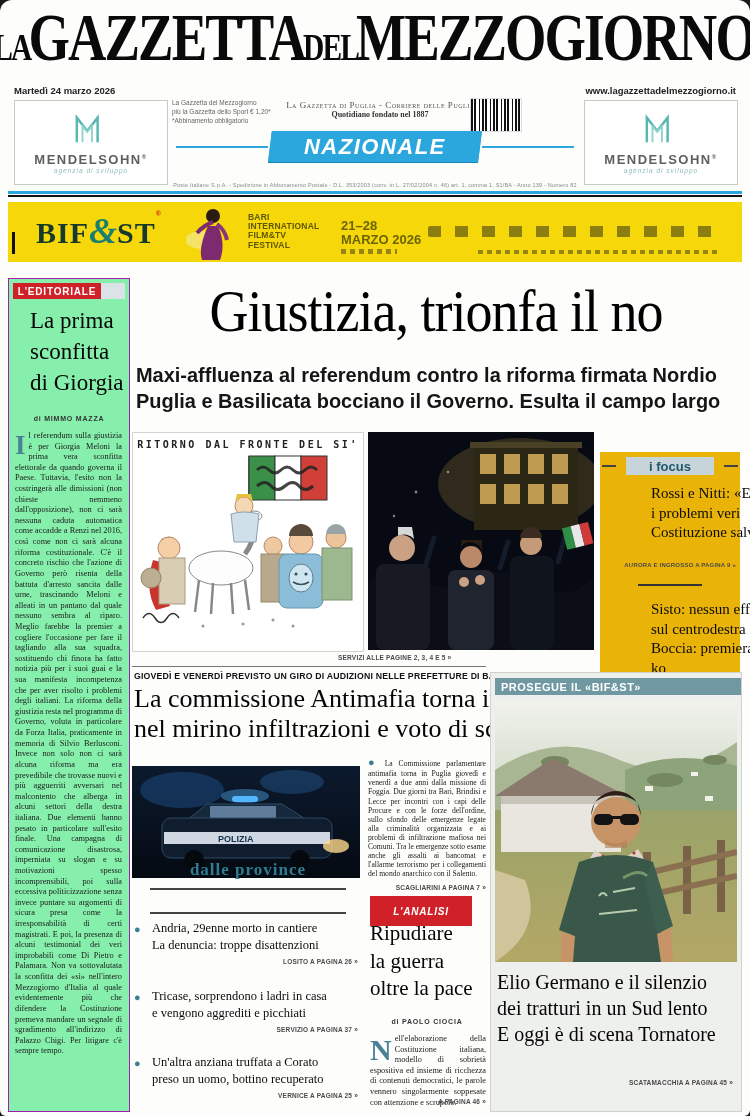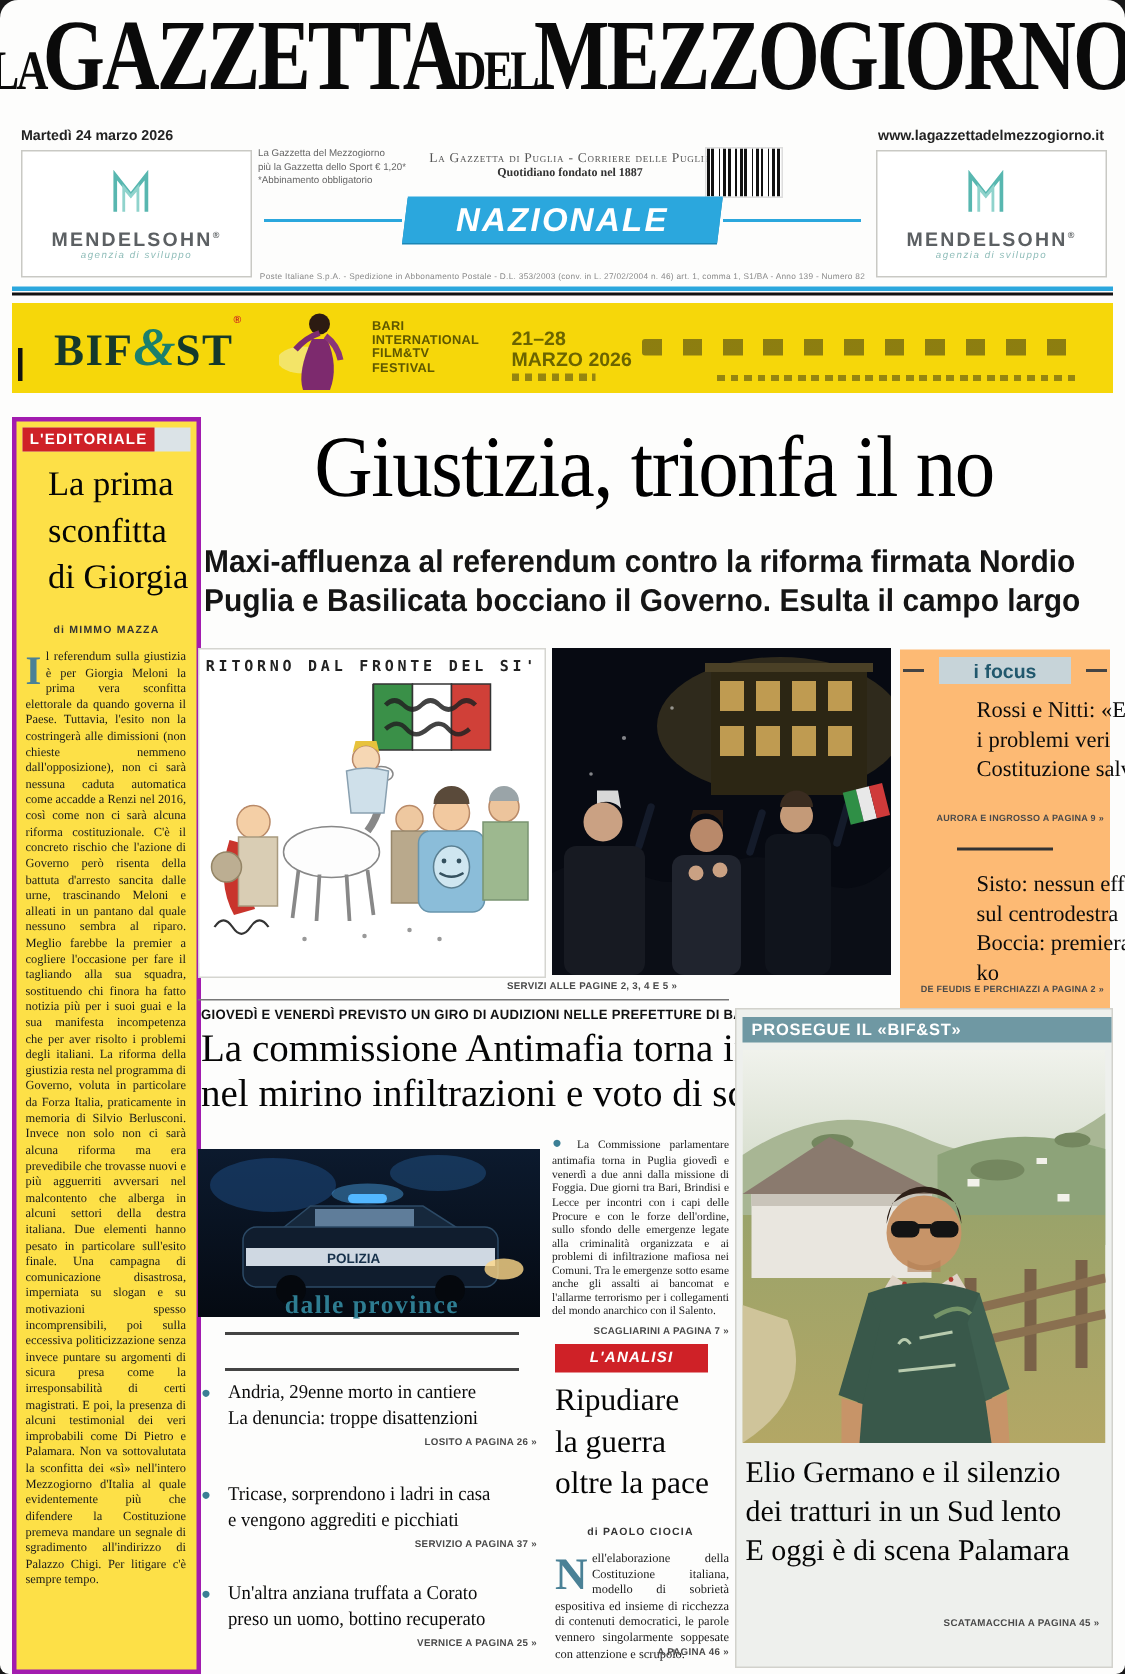--- a/index.html
+++ b/index.html
@@ -35,21 +35,21 @@
   .banner{background:#f6d70a;}
   .bif-logo{font:bold 30px "Liberation Serif",serif;color:#15392b;letter-spacing:1px;}
   .bif-amp{font:bold italic 36px "Liberation Serif",serif;color:#1b7f6d;}
   .bif-reg{font:bold 7px "Liberation Sans",sans-serif;color:#c22;vertical-align:top;}
   .bif-lines{font:bold 8.5px/1.08 "Liberation Sans",sans-serif;color:#5f5800;letter-spacing:.2px;}
   .bif-dates{font:bold 13px/1.05 "Liberation Sans",sans-serif;color:#6b6400;}
   .sponsors{background:repeating-linear-gradient(90deg,rgba(70,66,20,.75) 0 13px,rgba(70,66,20,0) 13px 27px);opacity:.8;border-radius:2px;}
   .sponsors2{background:repeating-linear-gradient(90deg,rgba(70,66,20,.55) 0 5px,rgba(70,66,20,0) 5px 9px);}
 
   
-  .panel{background:#fde047;border:3px solid #a21caf;}
+  .panel{background:#86efac;border:1px solid #a21caf;}
   .redlab{background:#cf2127;color:#fff;display:flex;align-items:center;justify-content:center;}
   .redlab span{font:bold 10px "Liberation Sans",sans-serif;letter-spacing:.8px;}
   .tealbar{background:#6f98a3;color:#fff;display:flex;align-items:center;padding-left:6px;}
   .tealbar span{font:bold 11px "Liberation Sans",sans-serif;letter-spacing:.5px;}
   .pill{background:#c7d4d9;display:flex;align-items:center;justify-content:center;}
   .pill span{font:bold 13px "Liberation Sans",sans-serif;color:#21586d;}
 
   .edit-title{font:400 23px/1.35 "Liberation Serif",serif;color:#050505;}
   .byline{font:bold 7px "Liberation Sans",sans-serif;color:#333;letter-spacing:.8px;}
   .bodytxt{font:8.3px/1.28 "Liberation Serif",serif;color:#1a1a1a;}
@@ -267,21 +267,21 @@
     <g fill="#fff" opacity=".5">
         <circle cx="48" cy="60" r="1.4"></circle>
         <circle cx="80" cy="40" r="1.2"></circle>
         <circle cx="26" cy="84" r="1.2"></circle>
       </g>
   </svg>
 
   <div class="abs cap" style="left:338px;top:654px;width:256px;">SERVIZI ALLE PAGINE 2, 3, 4 E 5 »</div>
   <div class="abs" style="left:132px;top:666px;width:354px;height:1px;background:#777;"></div>
 
-  <div class="abs" style="left:600px;top:433px;width:140px;height:240px;background:#fdba74;">
+  <div class="abs" style="left:600px;top:452px;width:140px;height:240px;background:#eab308;">
     <div class="abs rule" style="left:2px;top:13px;width:14px;height:2px;"></div>
     <div class="abs rule" style="left:124px;top:13px;width:14px;height:2px;"></div>
     <div class="abs pill" style="left:26px;top:5px;width:88px;height:18px;">
         <span>i focus</span>
       </div>
     <div class="abs focus-t pre" style="left:5px;top:32px;width:132px;">Rossi e Nitti: «E ora
 i problemi veri
 Costituzione salva»</div>
     <div class="abs cap rgt" style="left:2px;top:110px;width:134px;font-size:6px;">AURORA E INGROSSO A PAGINA 9 »</div>
     <div class="abs" style="left:38px;top:132px;width:64px;height:2px;background:#333;"></div>
@@ -338,21 +338,21 @@
 e vengono aggrediti e picchiati</div>
     <div class="cap rgt" style="margin-top:4px;">SERVIZIO A PAGINA 37 »</div>
   </div>
   <div class="abs" style="left:134px;top:1054px;width:224px;">
     <span class="abs bullet" style="left:0;top:3px;">●</span>
     <div class="prov-t pre" style="margin-left:18px;">Un'altra anziana truffata a Corato
 preso un uomo, bottino recuperato</div>
     <div class="cap rgt" style="margin-top:4px;">VERNICE A PAGINA 25 »</div>
   </div>
 
-  <div class="abs redlab" style="left:370px;top:896px;width:102px;height:19px;">
+  <div class="abs redlab" style="left:370px;top:896px;width:102px;height:30px;">
       <span style="font-style:italic;">L'ANALISI</span>
     </div>
   <div class="abs ana-t pre" style="left:370px;top:920px;width:116px;">Ripudiare
 la guerra
 oltre la pace</div>
   <div class="abs byline ctr" style="left:368px;top:1018px;width:118px;">di PAOLO CIOCIA</div>
   <div class="abs bodytxt jst" style="left:370px;top:1034px;width:116px;">
     <span class="dropcap" style="font-size:30px;">N</span><span>ell'elaborazione della Costituzione italiana, modello di sobrietà espositiva ed insieme di ricchezza di contenuti democratici, le parole vennero singolarmente soppesate con attenzione e scrupolo.</span>
   </div>
   <div class="abs cap rgt" style="left:368px;top:1098px;width:118px;">A PAGINA 46 »</div>
@@ -419,17 +419,17 @@
       <g stroke="#cfe0c0" stroke-width="2" opacity=".85">
         <path d="M104 196 q4 -6 8 0" fill="none"></path>
         <line x1="118" y1="192" x2="140" y2="188"></line>
         <line x1="104" y1="214" x2="142" y2="210"></line>
       </g>
       <path d="M128 178 q16 -10 24 -2" stroke="#8fae75" stroke-width="3" fill="none" opacity=".7"></path>
     </svg>
 
     <div class="abs bif-hl pre" style="left:6px;top:296px;width:240px;">Elio Germano e il silenzio
 dei tratturi in un Sud lento
-E oggi è di scena Palamara</div>
+E oggi è di scena Tornatore</div>
     <div class="abs cap rgt" style="left:6px;top:406px;width:236px;">SCATAMACCHIA A PAGINA 45 »</div>
   </div>
 
 </div>
 
 </body></html>

